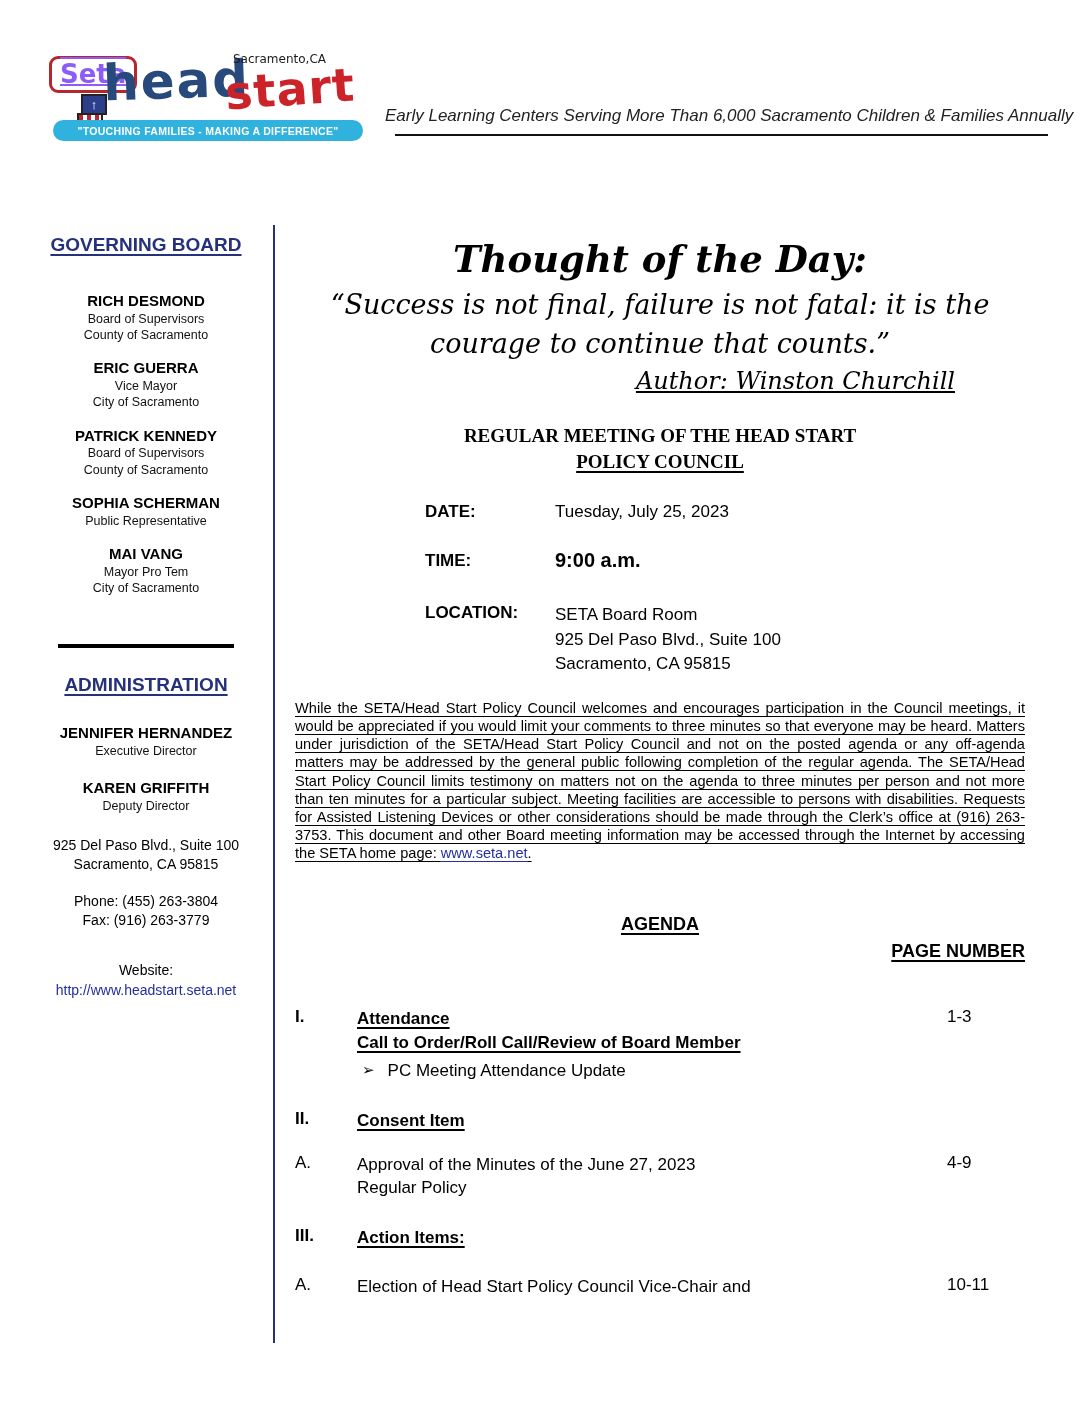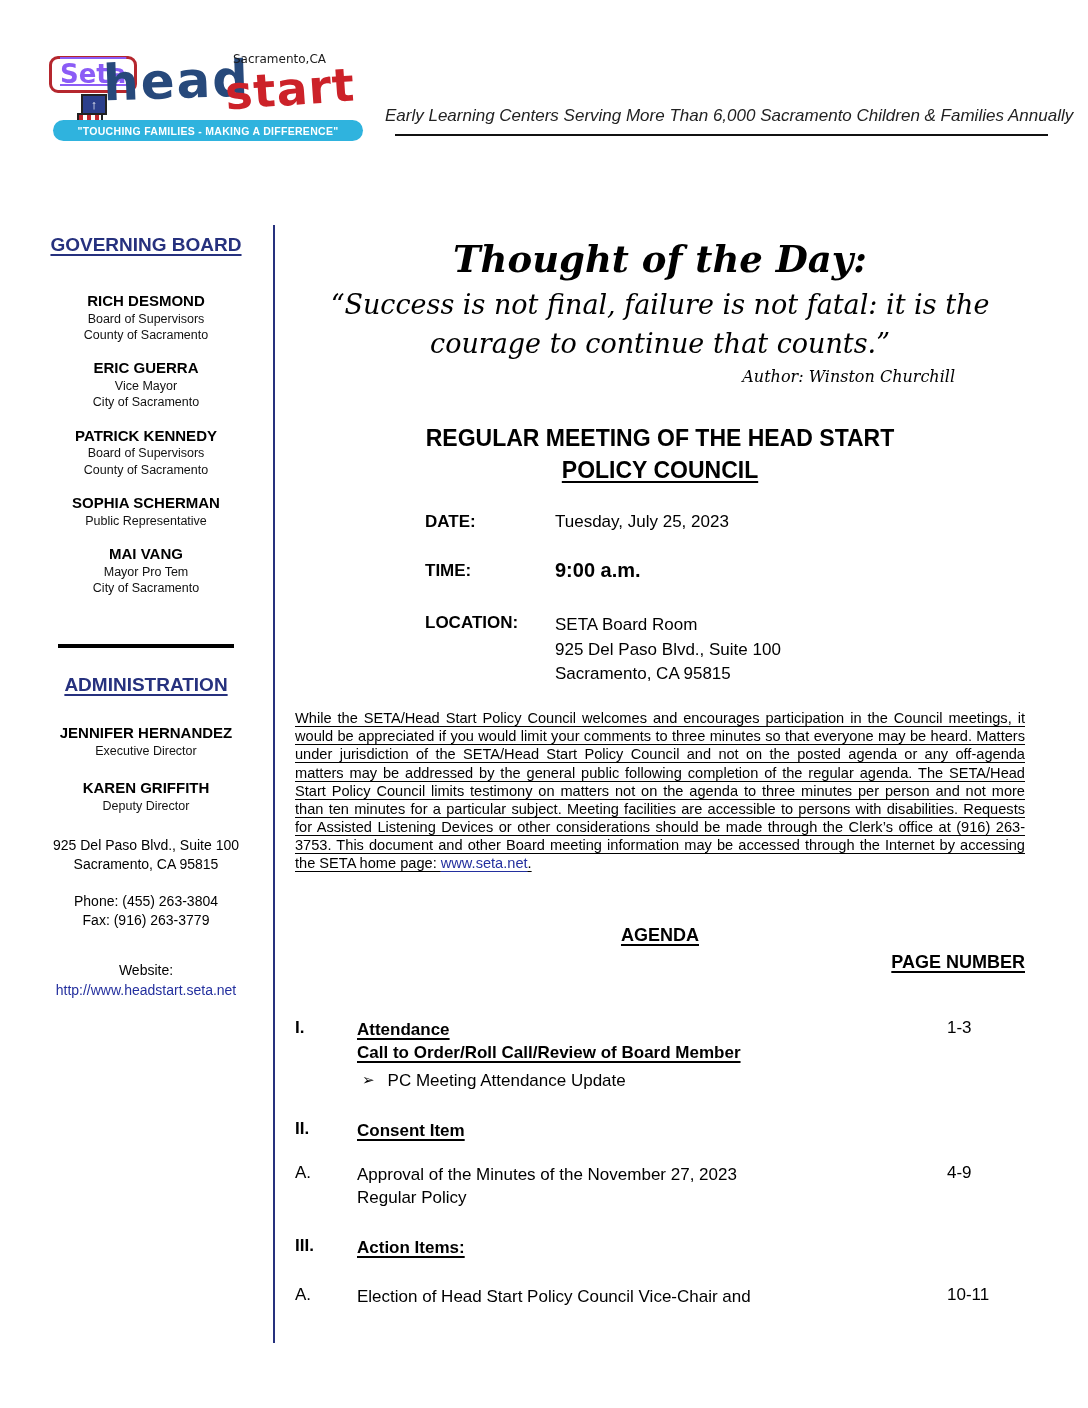--- a/index.html
+++ b/index.html
@@ -85,23 +85,23 @@
   .thought-title {
     text-align:center; font-family:"DejaVu Serif", serif; font-style:italic;
     font-weight:bold; font-size:37px; line-height:1.15;
   }
   .quote {
     text-align:center; font-family:"DejaVu Serif", serif; font-style:italic;
     font-size:27px; line-height:1.45; margin-top:4px;
   }
   .quote-author {
     text-align:right; padding-right:70px; font-family:"DejaVu Serif", serif;
-    font-style:italic; font-size:16px; margin-top:4px;
-  }
-  .meeting-title { text-align:center; font-weight:bold; font-size:23px; line-height:1.4; margin-top:36px; }
+    font-style:italic; font-size:24px; margin-top:4px;text-decoration:underline;
+  }
+  .meeting-title { text-align:center; font-weight:bold; font-size:19px; line-height:1.4; margin-top:28px;font-family:Liberation Serif, serif; }
   .meeting-title .u { text-decoration:underline; text-decoration-thickness:2px; text-underline-offset:3px; }
   .details { margin-top:26px; }
   .detail-row { display:grid; grid-template-columns:130px 1fr; padding-left:130px; font-size:17px; }
   .detail-row .lbl { font-weight:bold; }
   .row-date { margin-bottom:29px; }
   .row-time { margin-bottom:31px; }
   .time-val { font-weight:bold; font-size:20px; margin-top:-2px; }
   .loc-val { line-height:1.45; }
 
   .notice {
@@ -257,21 +257,21 @@
 
       <div class="item-row sp-28">
         <span class="item-num">II.</span>
         <span class="item-title-bold">Consent Item</span>
         <span class="item-page"></span>
       </div>
 
       <div class="item-row sp-20">
         <span>A.</span>
         <span class="item-text">
-          <div>Approval of the Minutes of the November 27, 2023</div>
+          <div>Approval of the Minutes of the June 27, 2023</div>
           <div>Regular Policy</div>
         </span>
         <span class="item-page">4-9</span>
       </div>
 
       <div class="item-row sp-26">
         <span class="item-num">III.</span>
         <span class="item-title-bold">Action Items:</span>
         <span class="item-page"></span>
       </div>

